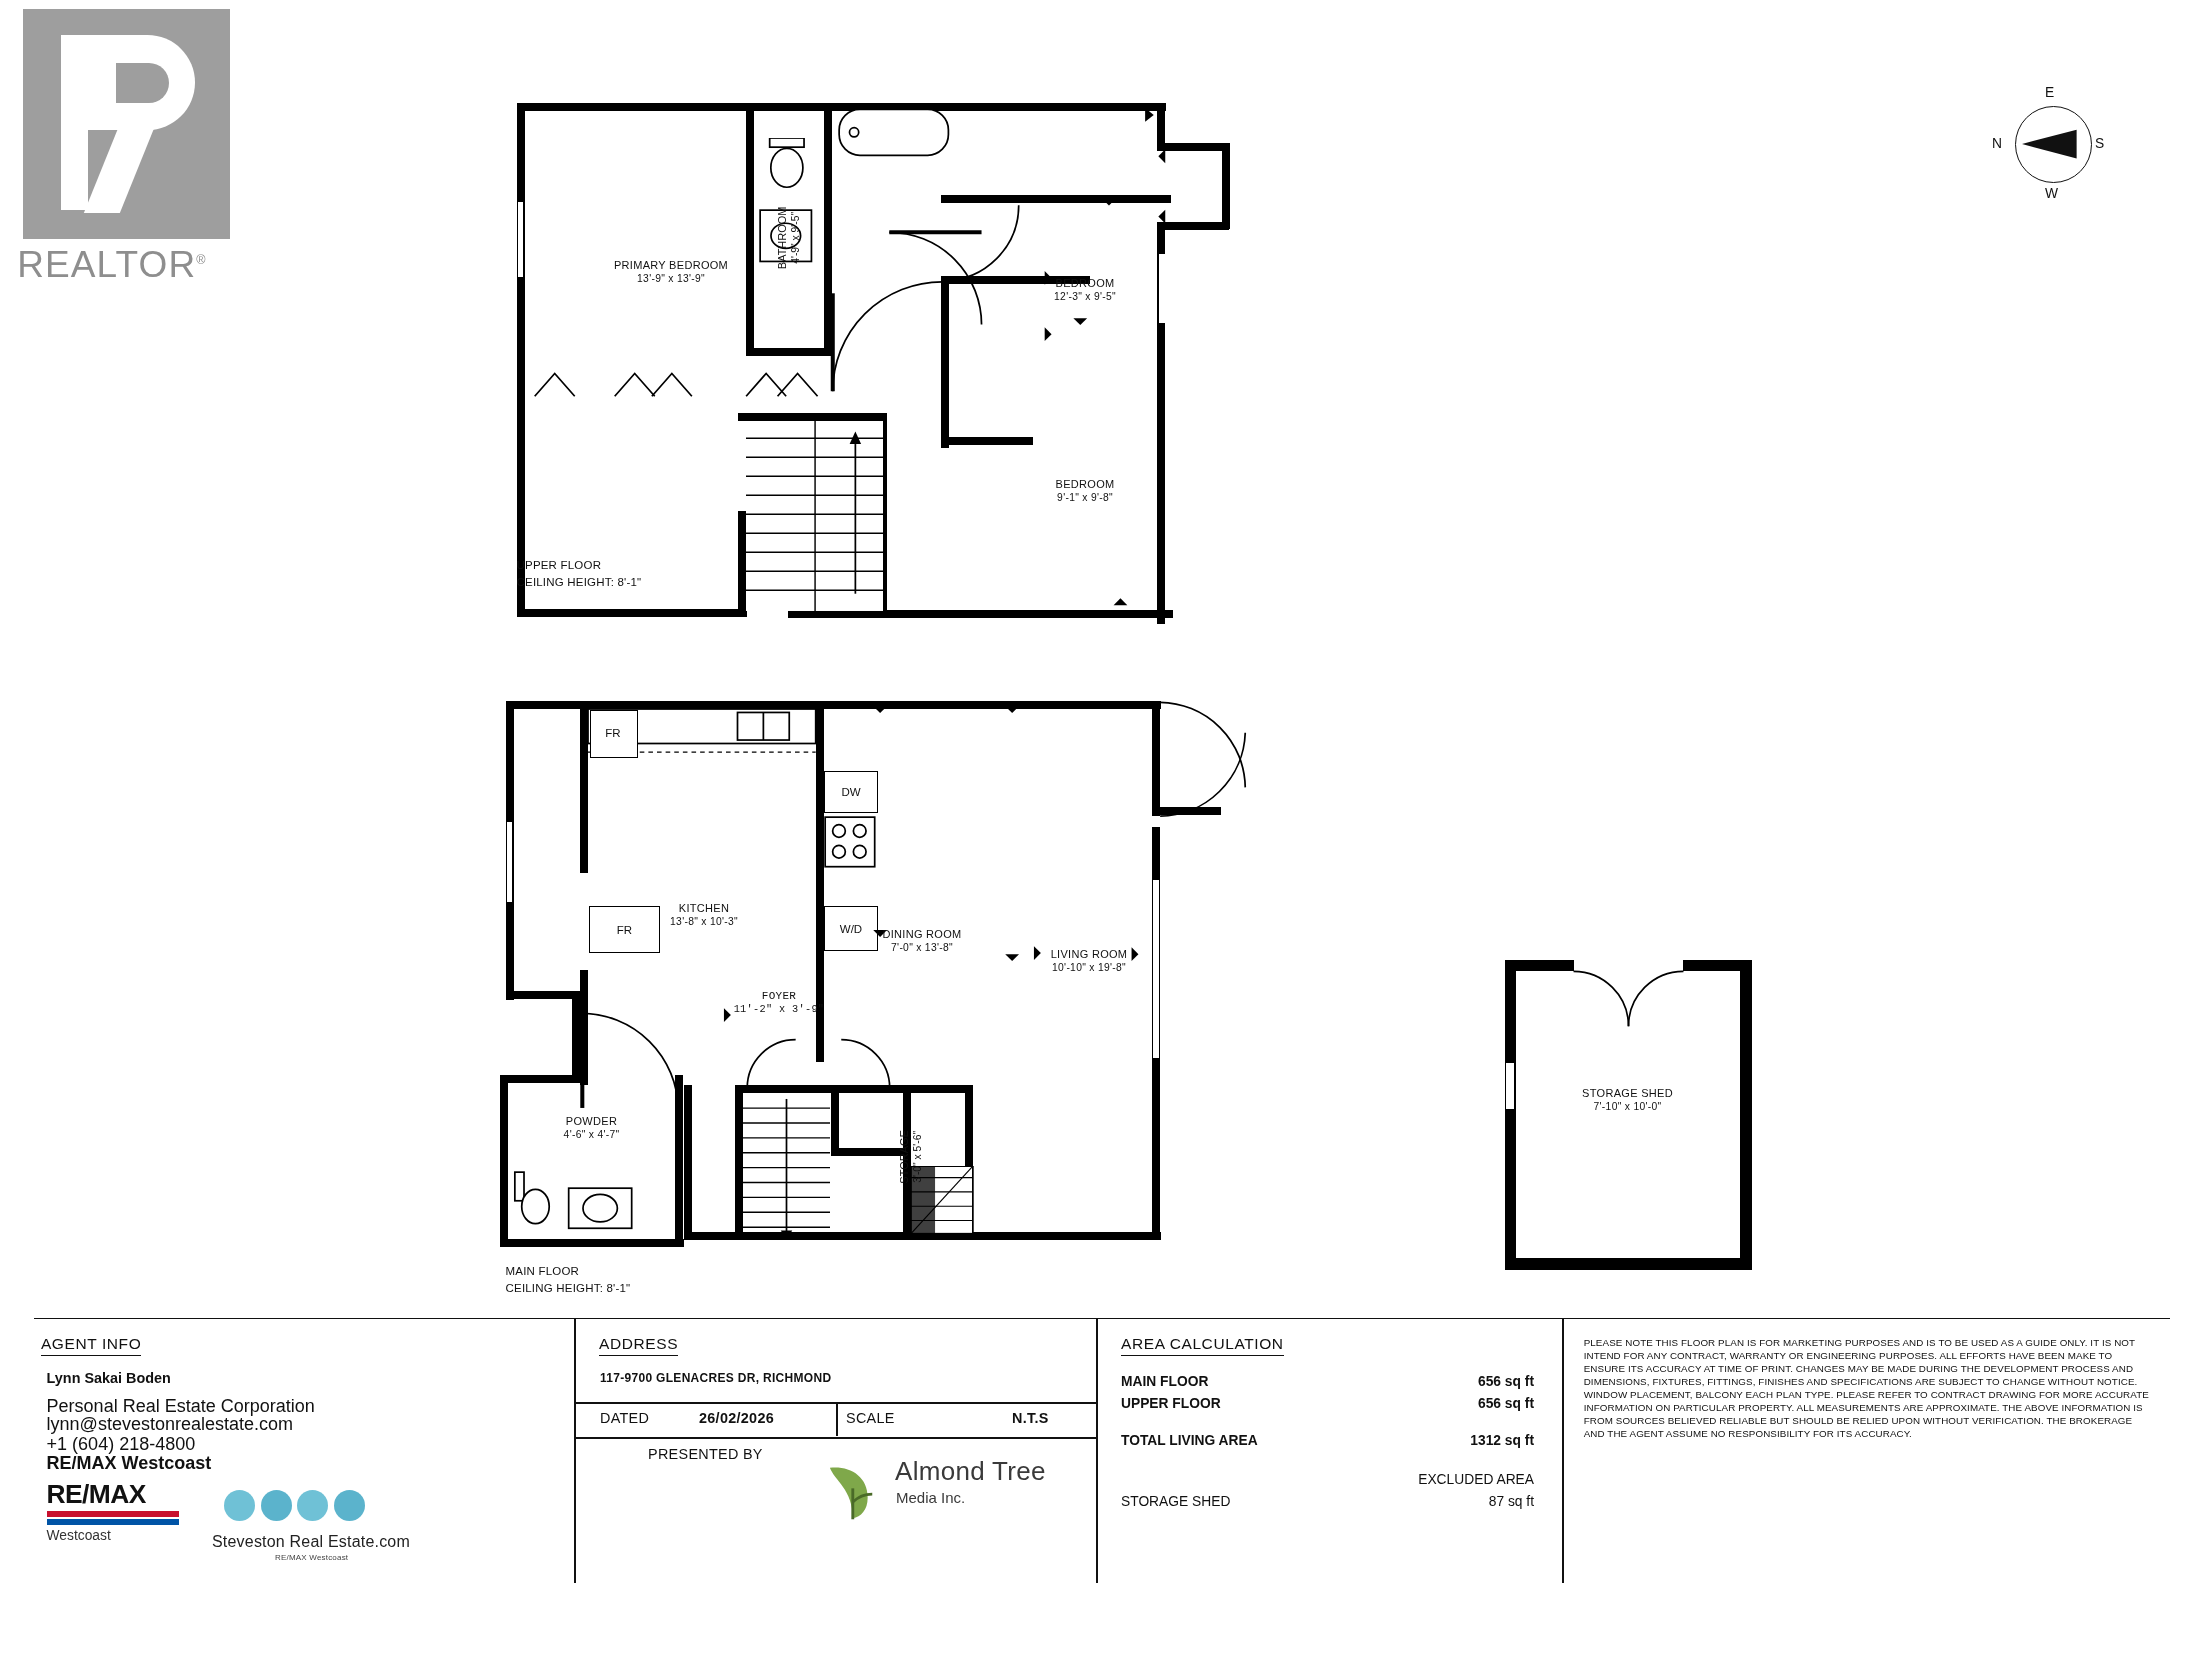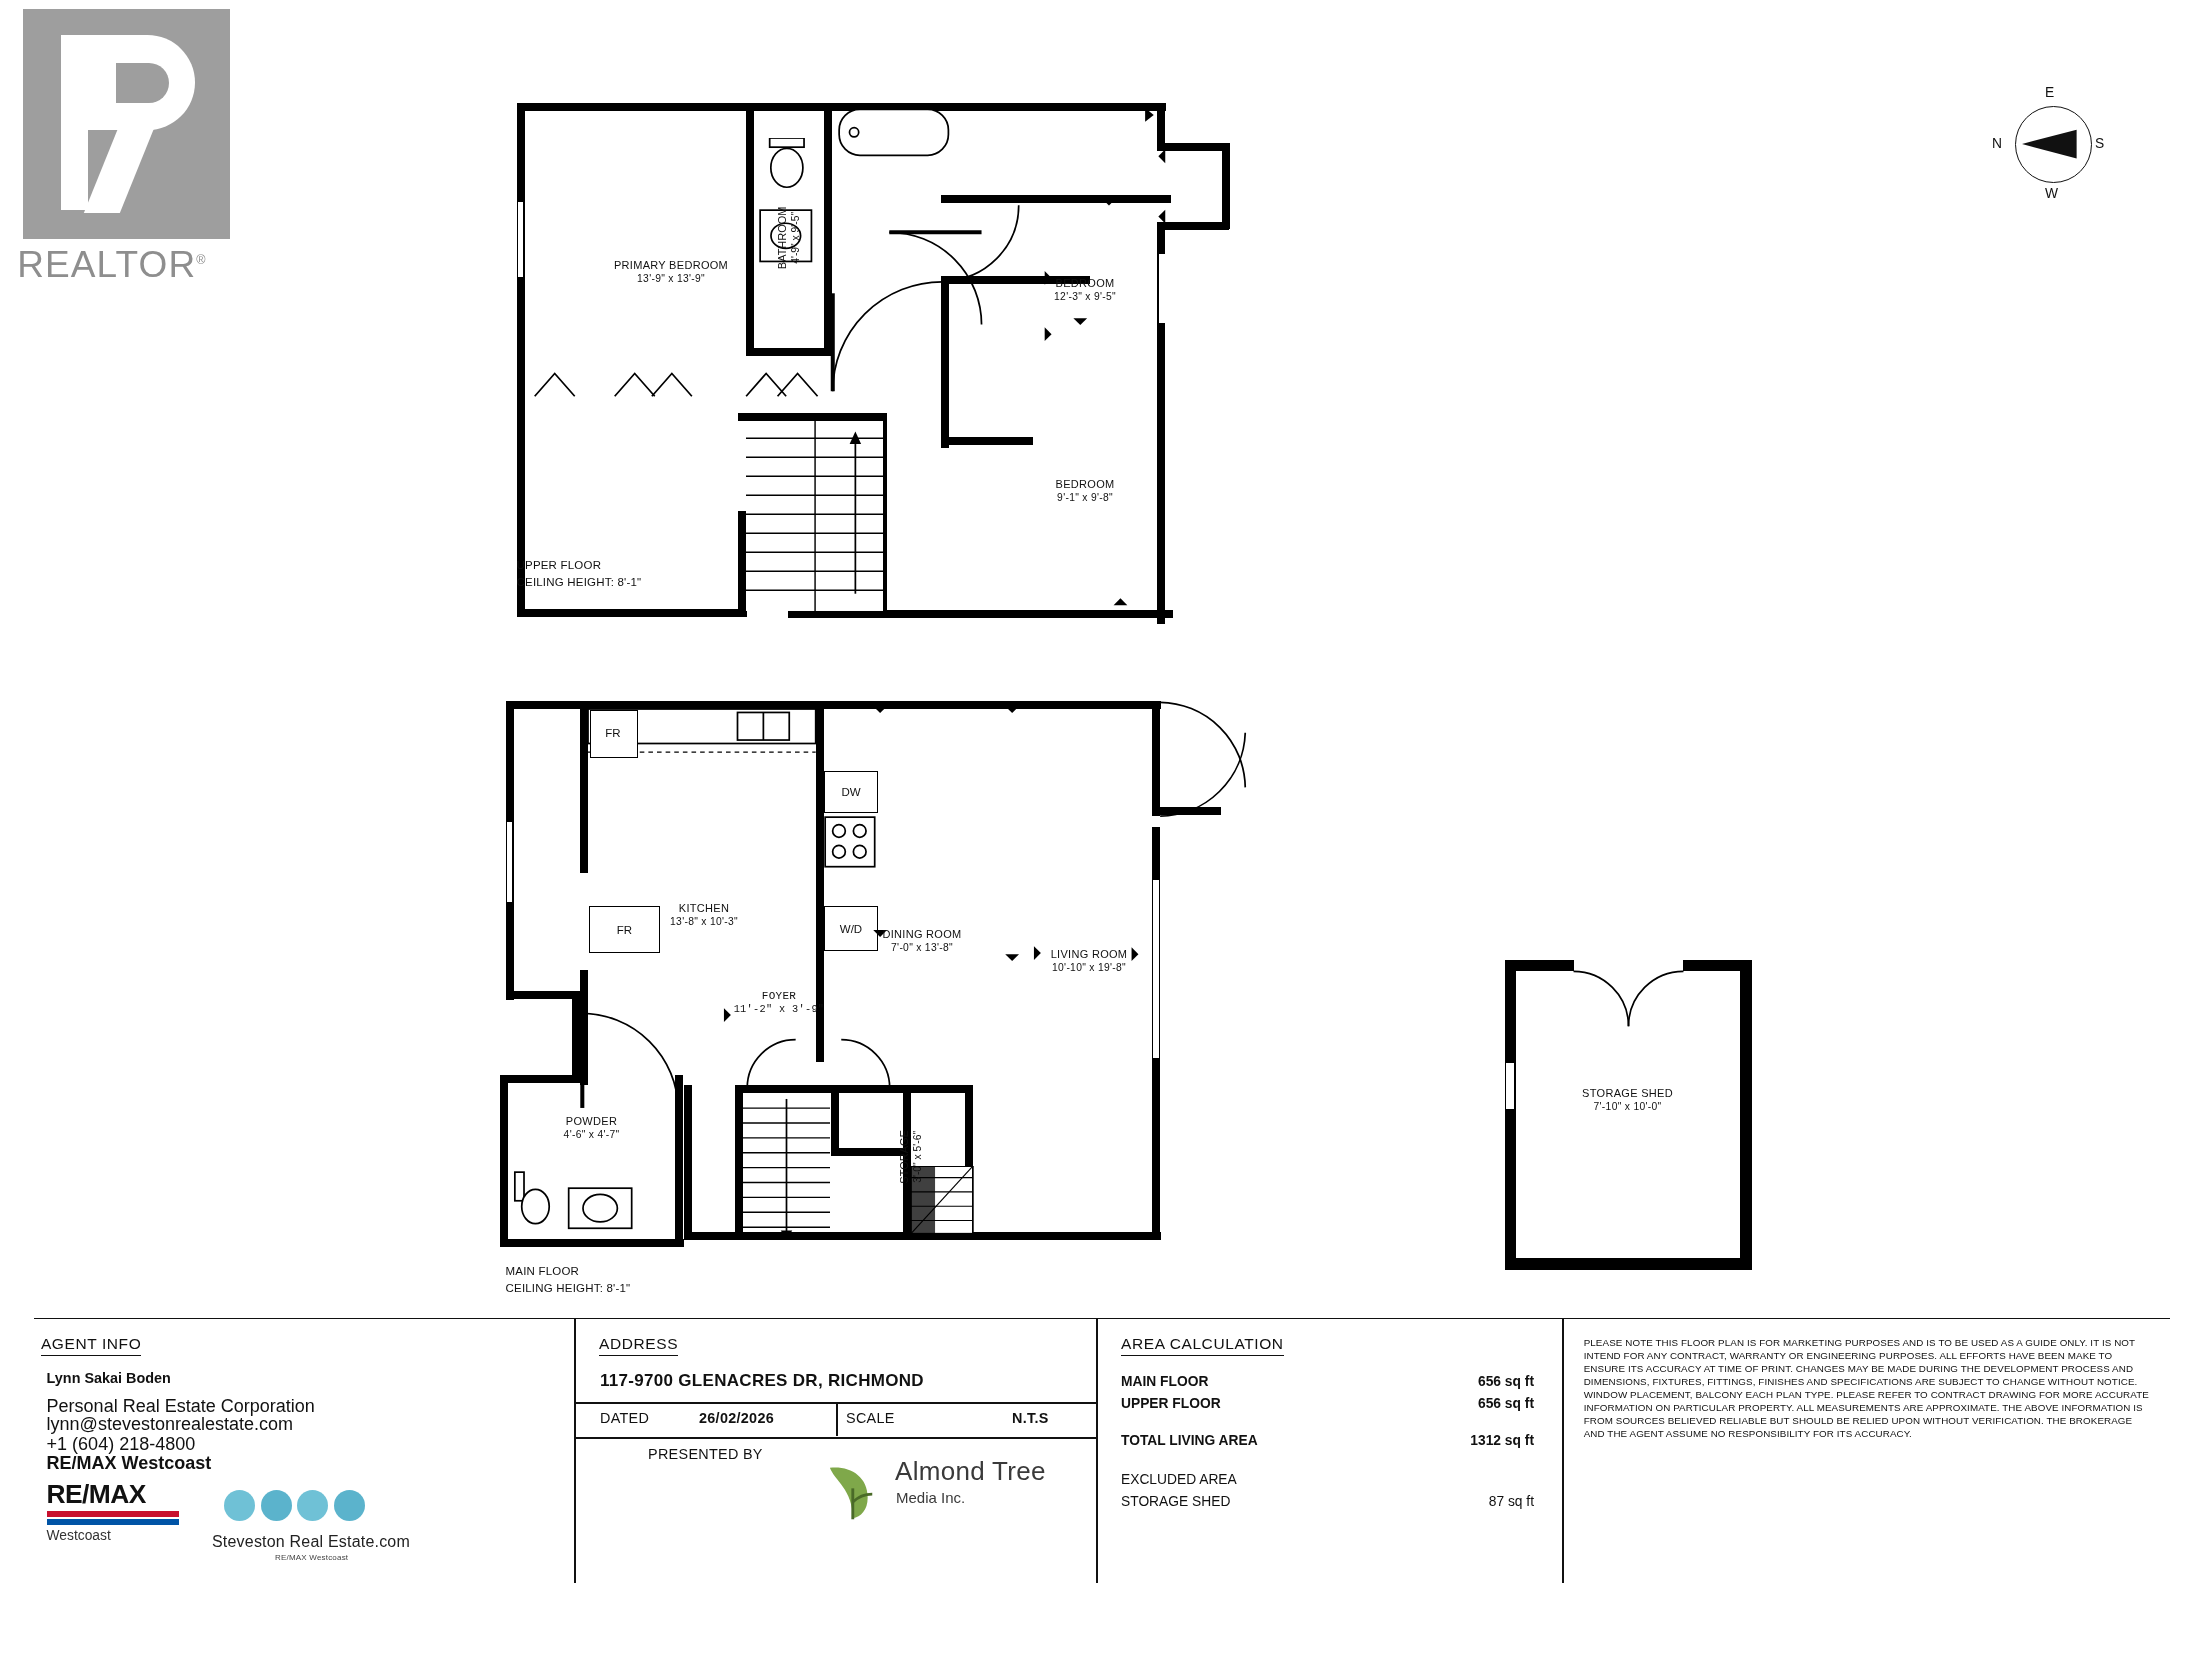--- a/index.html
+++ b/index.html
@@ -44,21 +44,21 @@
   .cmp-letter{position:absolute;font-size:13.8px;color:#111;}
 
   
   #infobar{position:absolute;left:34px;top:1318px;width:2136px;height:264px;border-top:1.7px solid #111;}
   .col{position:absolute;top:0;height:264px;}
   .vline{position:absolute;top:0;width:1.7px;height:264px;background:#111;}
   .sec-title{font-size:15.5px;letter-spacing:0.6px;display:inline-block;border-bottom:1.1px solid #111;padding-bottom:1.7px;}
   .agent-line{font-size:18px;line-height:1.42;}
   .agent-name{font-size:14.4px;font-weight:bold;}
   .addr-title{font-size:15.5px;letter-spacing:0.6px;display:inline-block;border-bottom:1.1px solid #111;padding-bottom:1.7px;}
-  .addr-val{font-size:17px;font-weight:bold;letter-spacing:0.3px;}
+  .addr-val{font-size:12px;font-weight:bold;letter-spacing:0.3px;}
   .small-cap{font-size:14.4px;letter-spacing:0.3px;}
   .area-row{display:flex;justify-content:space-between;font-size:13.8px;line-height:1.6;}
   .area-row.b{font-weight:bold;}
   .disclaimer{font-size:9.8px;line-height:1.32;letter-spacing:0.1px;}
 
   
   .remax-wrap{position:absolute;}
   .remax-text{font-size:26.4px;font-weight:bold;letter-spacing:-0.6px;color:#111;}
   .remax-bar{width:132px;height:6.3px;background:#c8102e;margin-top:1.1px;}
   .remax-bar2{width:132px;height:6.3px;background:#0054a6;margin-top:1.7px;}
@@ -469,21 +469,21 @@
           <span>656 sq ft</span>
       </div>
       <div class="area-row b">
         <span>UPPER FLOOR</span>
           <span>656 sq ft</span>
       </div>
       <div class="area-row b" style="margin-top:15px;">
         <span>TOTAL LIVING AREA</span>
           <span>1312 sq ft</span>
       </div>
-      <div class="area-row" style="margin-top:17px;">
+      <div class="area-row" style="margin-top:17px;justify-content:flex-end;">
         <span>EXCLUDED AREA</span>
           <span></span>
       </div>
       <div class="area-row">
         <span>STORAGE SHED</span>
           <span>87 sq ft</span>
       </div>
     </div>
   </div>
 

